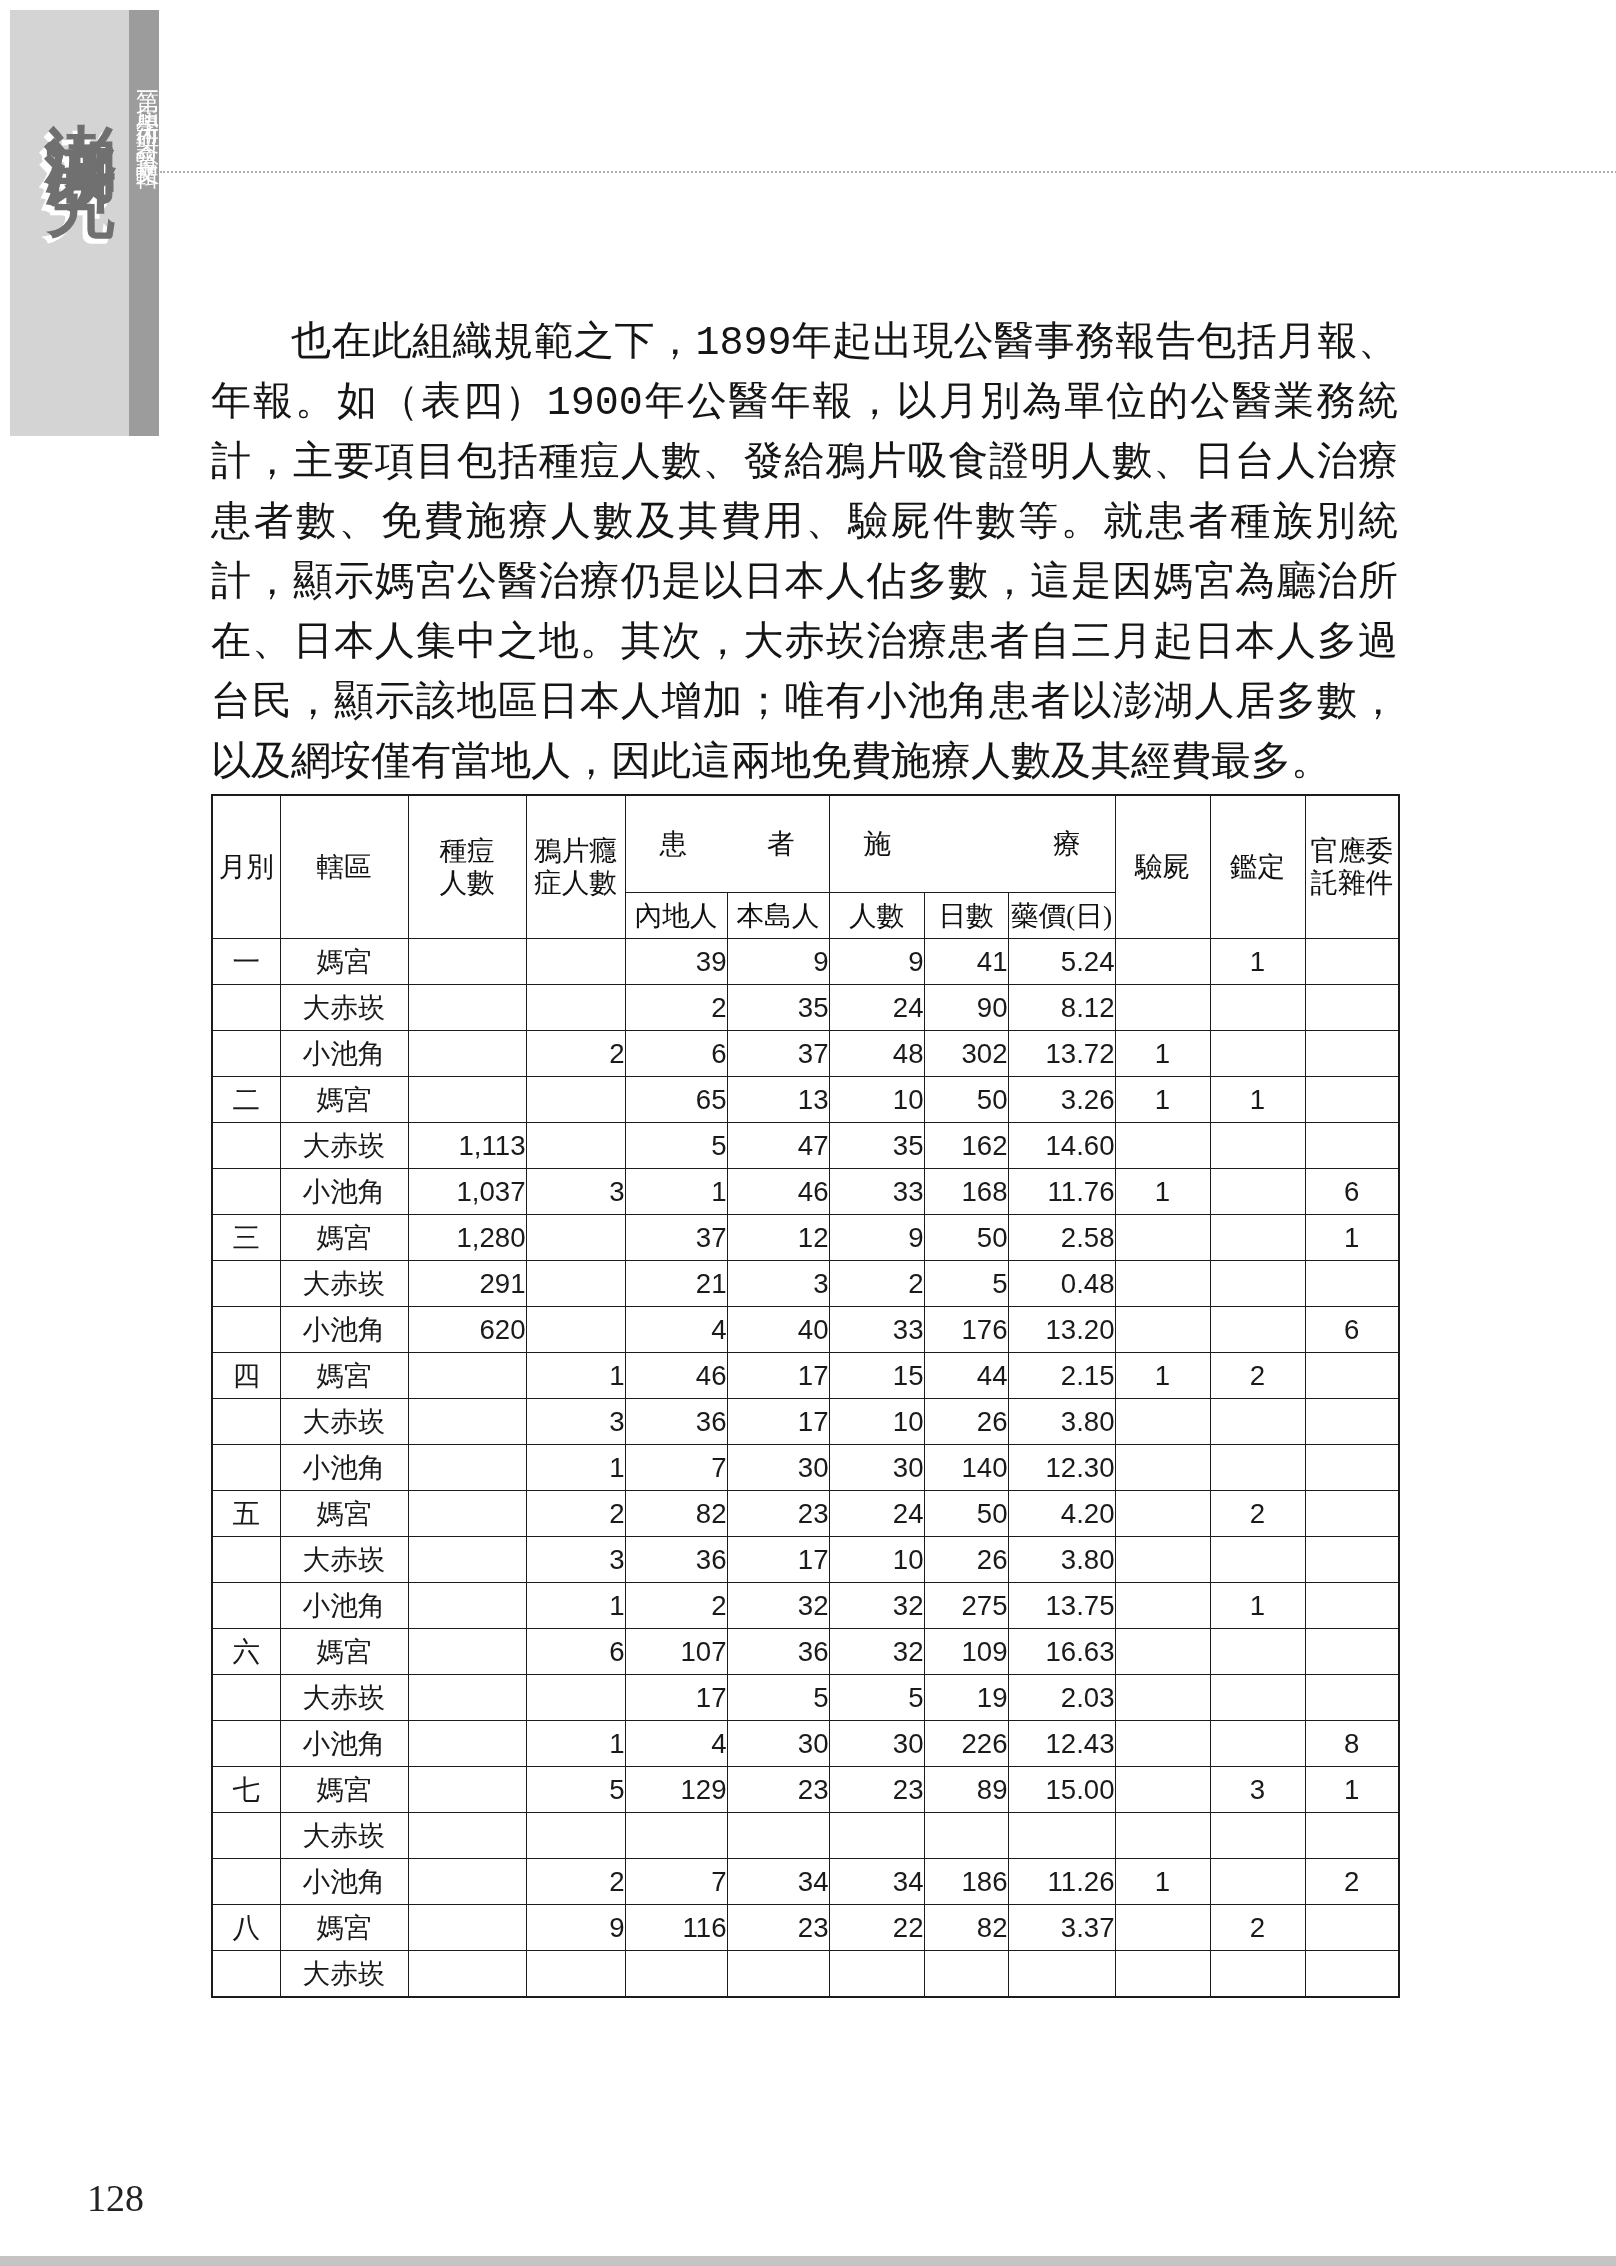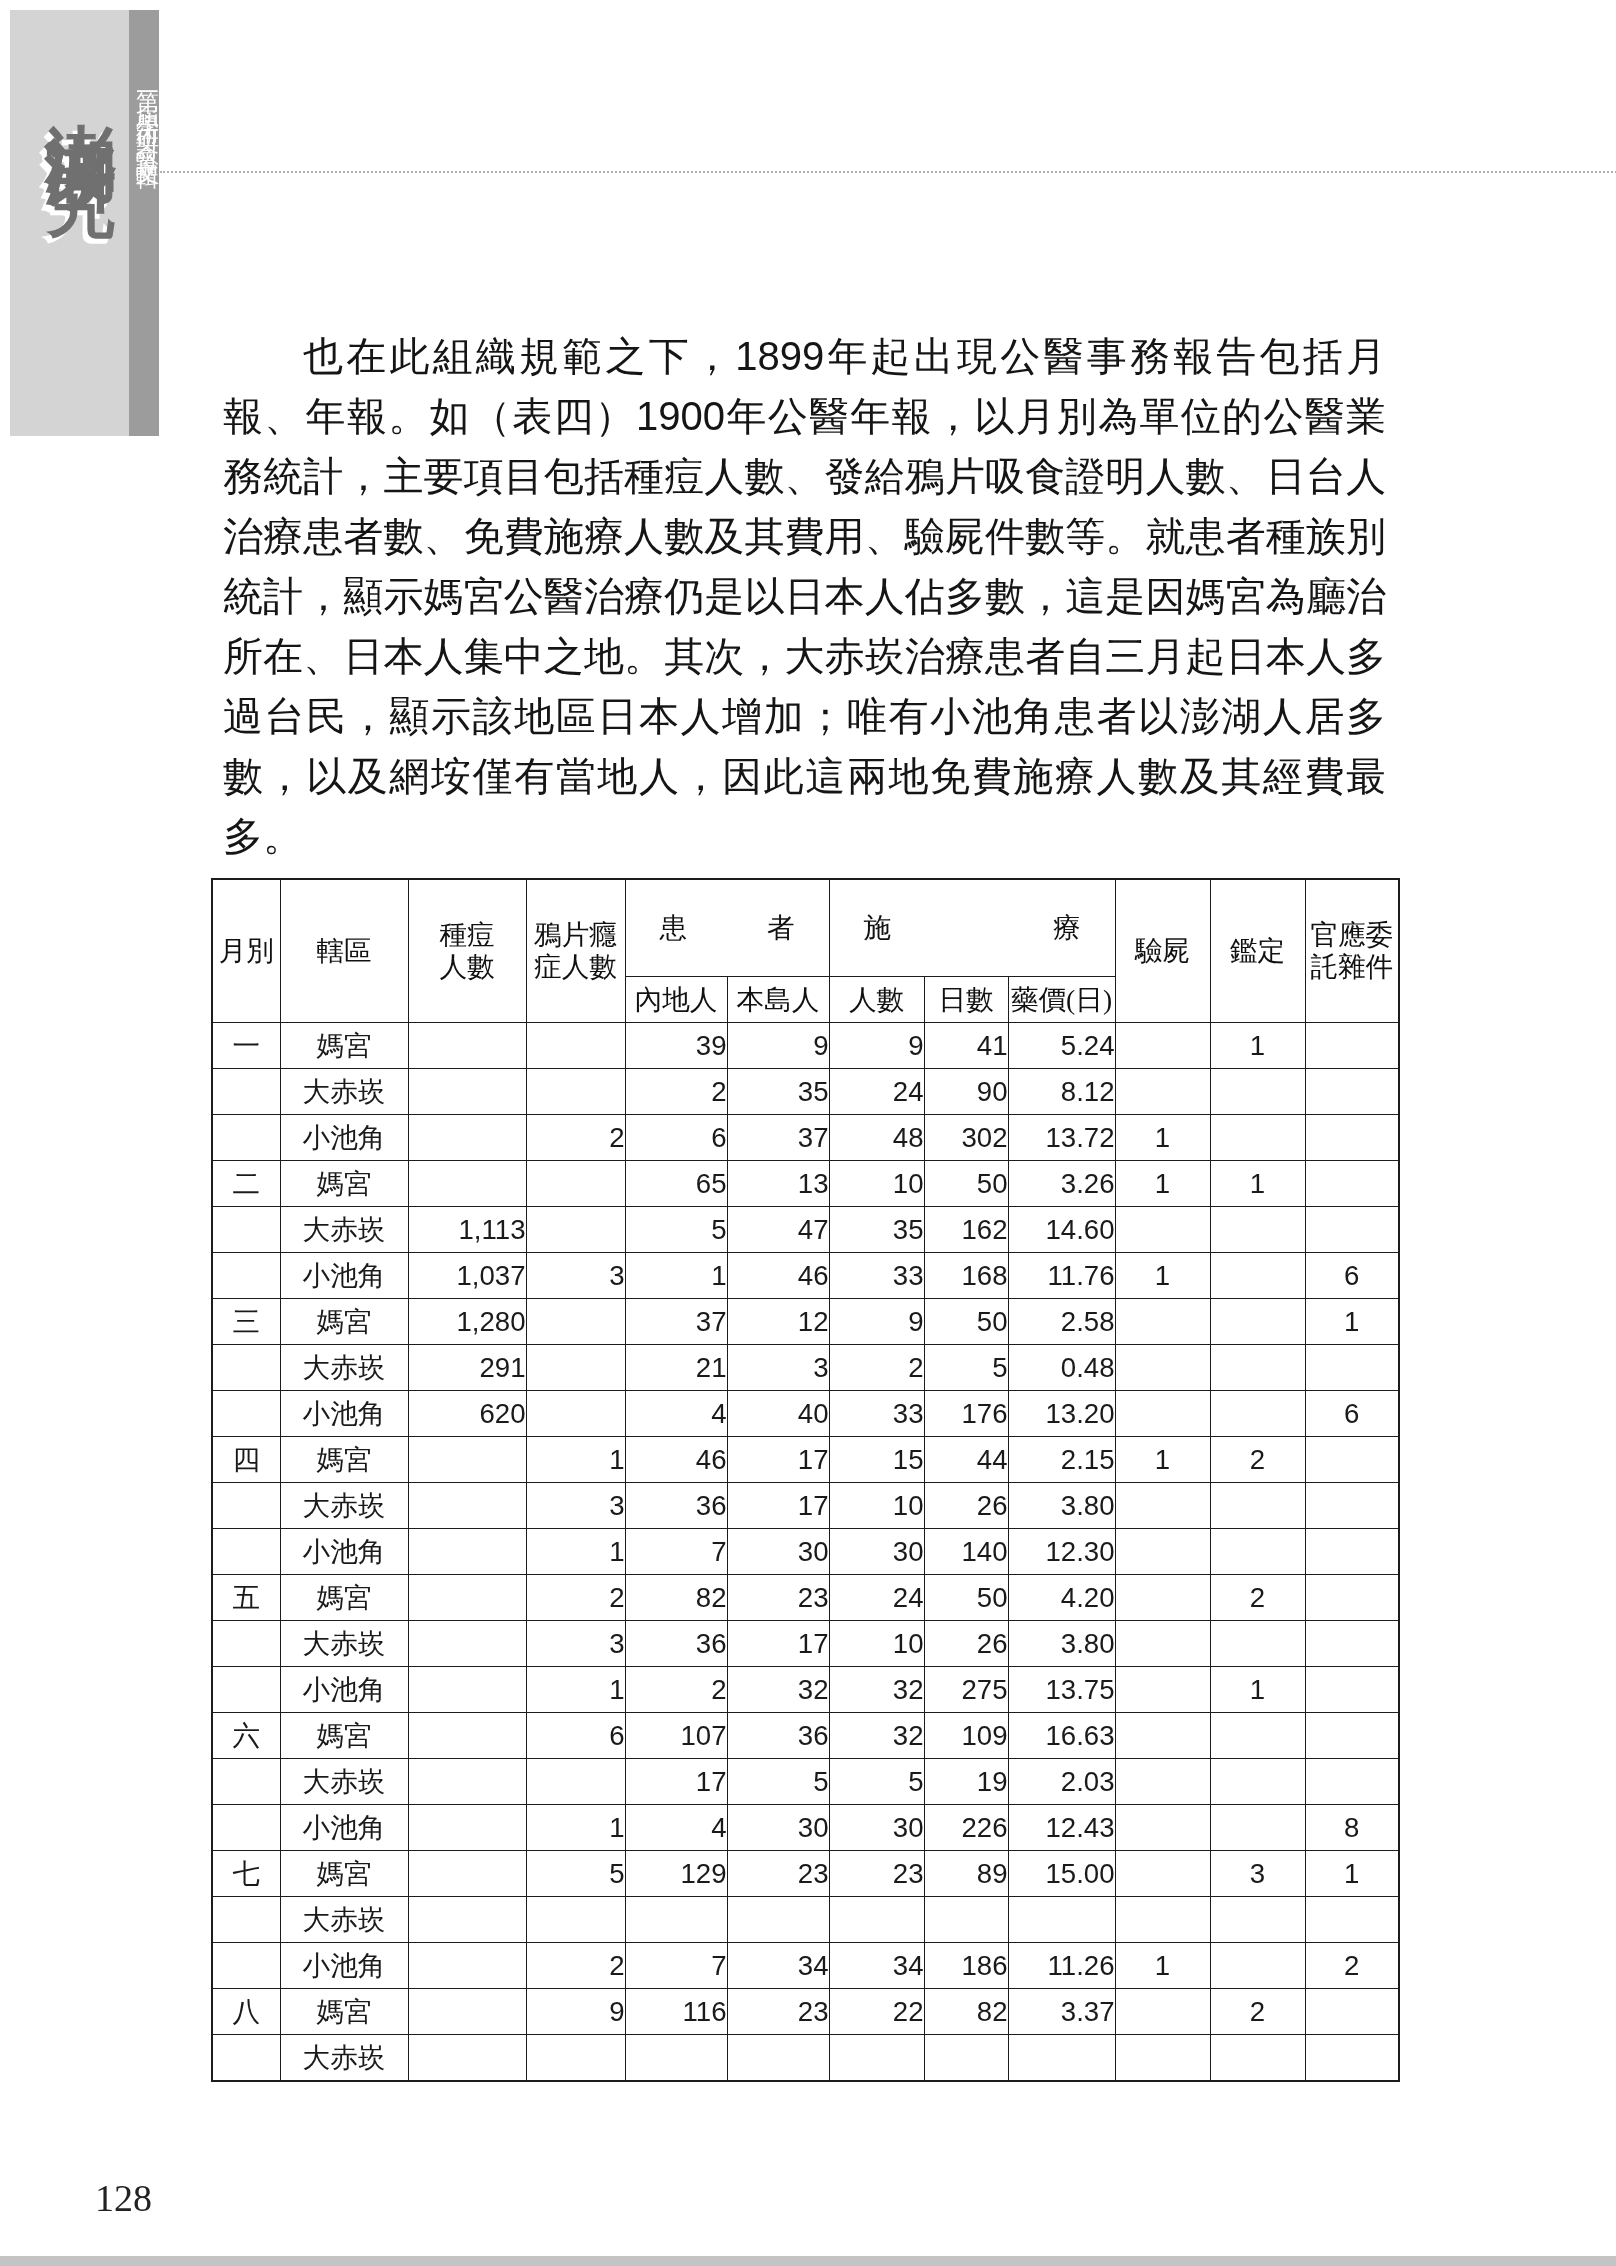--- a/index.html
+++ b/index.html
@@ -33,23 +33,23 @@
   }
 
   .dotted-rule {
     position:absolute; left:160px; top:171px; width:1457px; height:0;
     border-top:2.9px dotted #b0b0b0;
   }
 
   
   .content { position:absolute; left:211px; top:314px; width:1187px; }
   .content p {
-    margin:12px; font-size:40px; line-height:60px;
+    margin:0; font-size:40px; line-height:60px;
     text-align:justify; text-indent:80px;
-    font-family:Liberation Sans, sans-serif; color:#151515;
+    font-family:Liberation Mono, monospace; color:#151515;
   }
 
   .table-caption {
     margin-top:19px; margin-bottom:11.4px;
     font-family:"Liberation Sans", sans-serif;
     font-weight:bold; font-size:31px; color:#000000;
   }
 
   table.report {
     border-collapse:collapse; table-layout:fixed; width:1187px;
@@ -68,21 +68,21 @@
   .spread { display:flex; justify-content:space-between; padding:0 34px; }
   table.report tbody tr { height:46px; }
   table.report td {
     font-size:27.6px; font-family:"Liberation Sans", sans-serif; color:#1a1a1a;
   }
   td.zh { font-family:"Liberation Serif", serif; font-size:28.5px; text-align:center; }
   td.num { text-align:right; padding-right:17px; }
   td.cnum { text-align:center; }
 
   .page-number {
-    position:absolute; left:95px; top:2176px;
+    position:absolute; left:87px; top:2176px;
     font-size:38px; font-family:"Liberation Serif", serif; color:#222;
   }
   .bottom-bar {
     position:absolute; left:0; bottom:0; width:1617px; height:10.5px;
     background:#c4c4c4;
   }
 </style>
 </head>
 <body>
 

